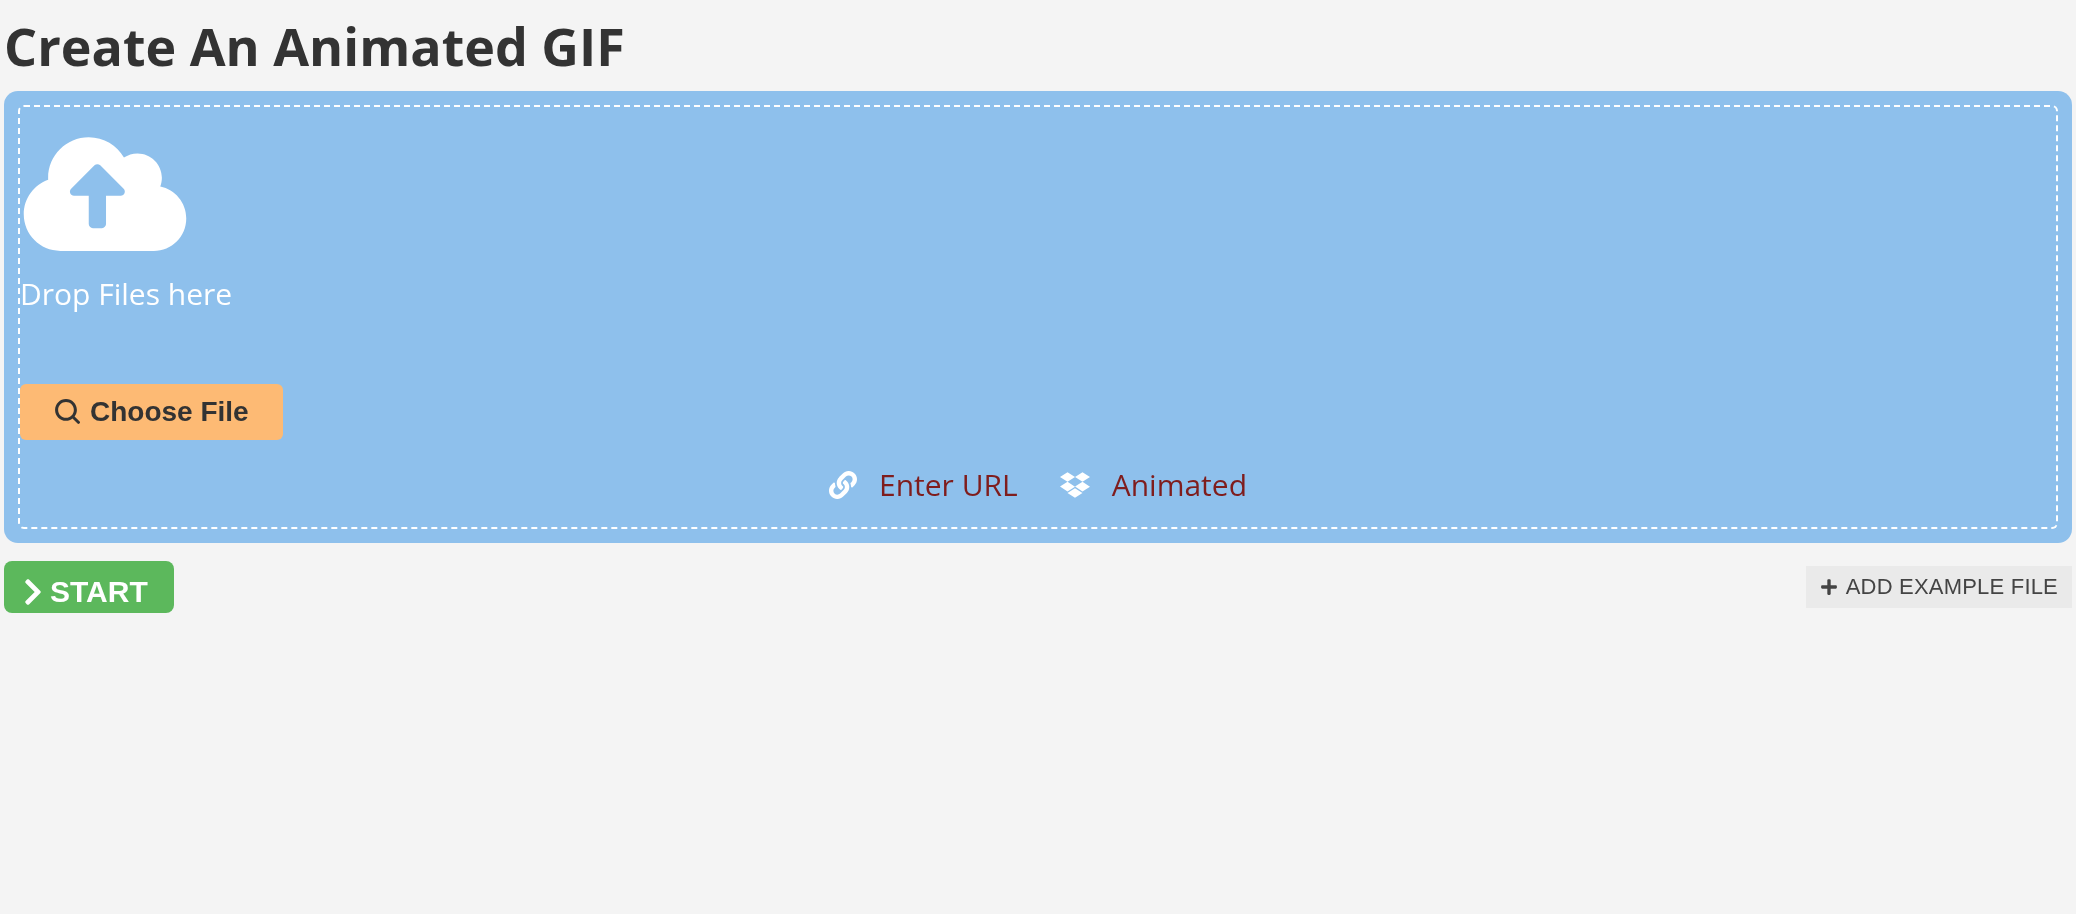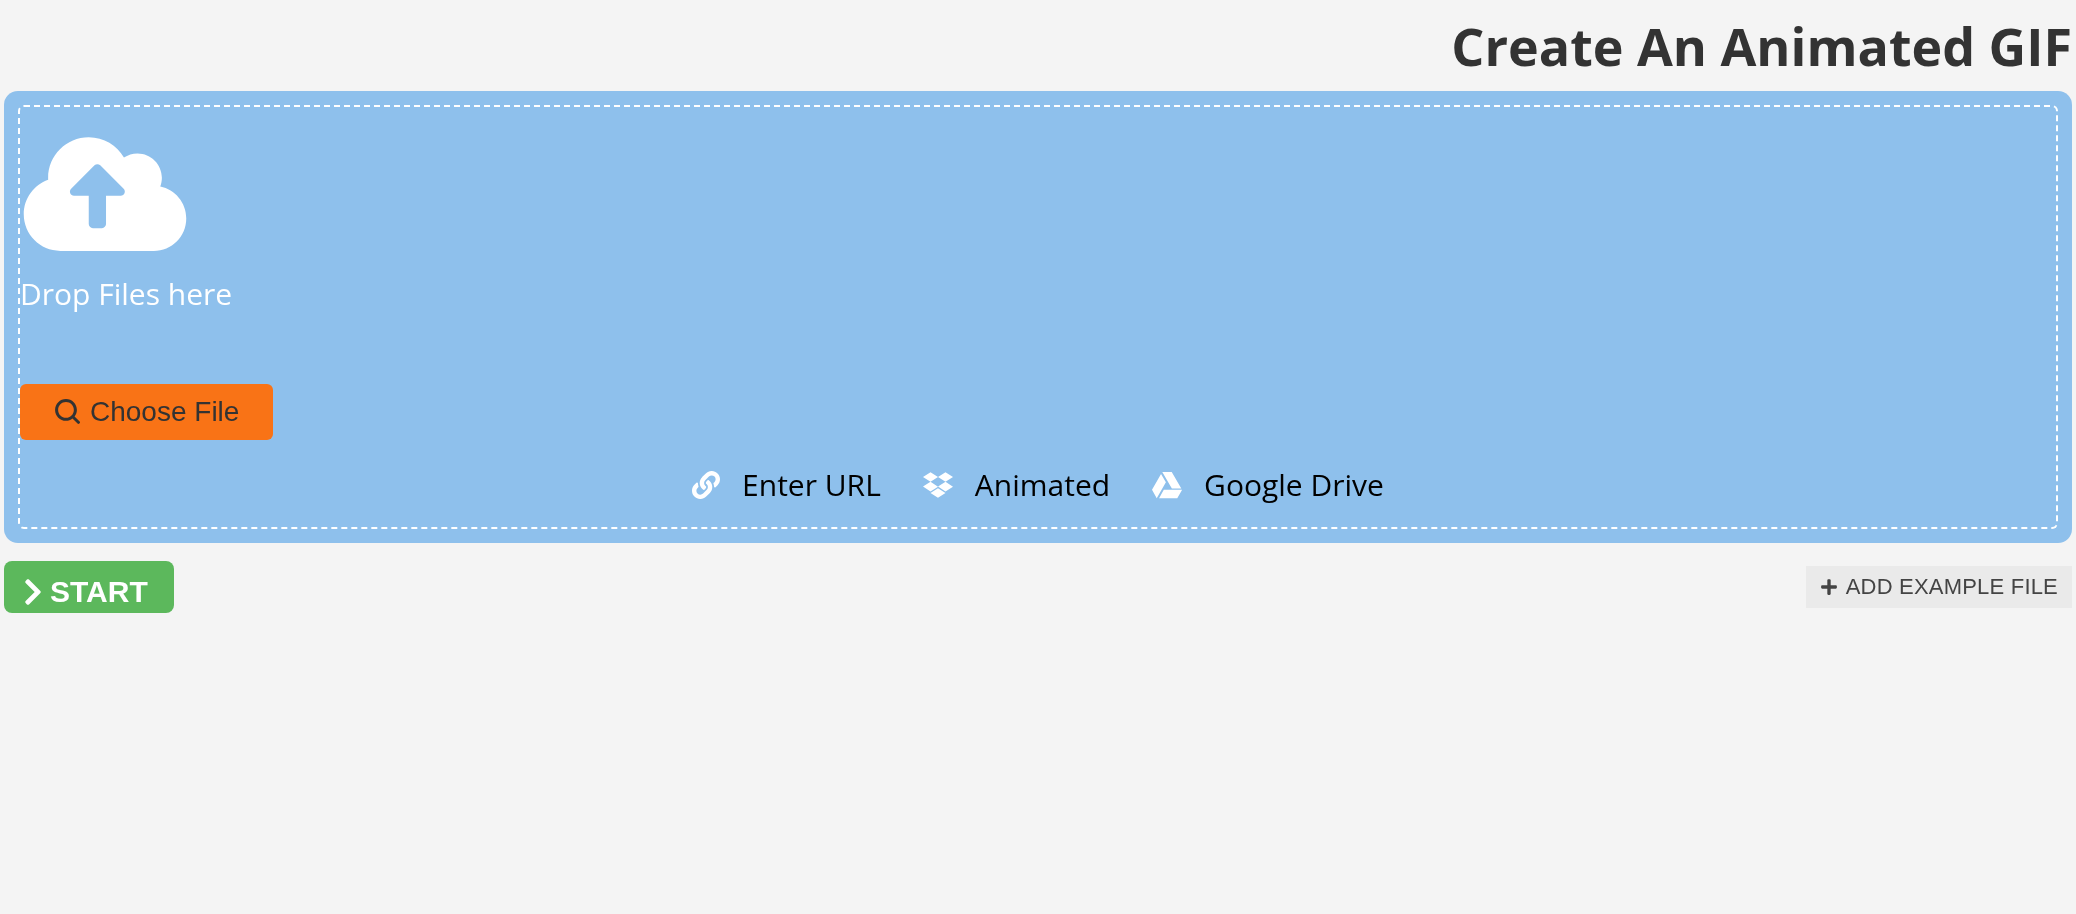--- a/index.html
+++ b/index.html
@@ -12,21 +12,20 @@
   }
   .page {
     padding: 0 4px;
   }
   .title {
     font-size: 52px;
     font-weight: 700;
     color: #333333;
     margin-top: 10px;
     margin-bottom: 10px;
-    text-align: right;
   }
   .subtitle {
     font-size: 30px;
     color: #333333;
     margin-bottom: 48px;
     line-height: 1.35;
   }
   .dropzone {
     width: 2068px;
     height: 452px;
@@ -51,47 +50,47 @@
     height: 130px;
   }
   .drop-text {
     color: #ffffff;
     font-size: 30px;
     margin-top: 14px;
     font-weight: 400;
   }
   .choose-btn {
     margin-top: 70px;
-    background: #f97316;
+    background: #fdba74;
     border: none;
     border-radius: 6px;
     padding: 12px 34px;
     display: flex;
     align-items: center;
     gap: 10px;
     cursor: pointer;
     font-size: 28px;
-    font-weight: 400;
+    font-weight: 700;
     color: #333333;
   }
   .choose-btn svg { flex-shrink: 0; }
   .alt-sources {
     position: absolute;
     bottom: 22px;
     left: 0;
     right: 0;
     display: flex;
     justify-content: center;
     gap: 42px;
   }
   .alt-src {
     display: flex;
     align-items: center;
     gap: 22px;
-    color: #000000;
+    color: #7f1d1d;
     font-size: 30px;
     cursor: pointer;
   }
   .alt-src svg { flex-shrink: 0; }
   .actions {
     width: 2068px;
     display: flex;
     justify-content: space-between;
     align-items: center;
   }
@@ -155,26 +154,20 @@
           <span>Enter URL</span>
         </div>
 
         <div class="alt-src">
           <svg width="30" height="30" viewBox="0 0 528 512">
             <path fill="#ffffff" d="M264.4 116.3l-132 84.3 132 84.3-132 84.3L0 284.1l132.3-84.3L0 116.3 132.3 32l132.1 84.3zM131.6 395.7l132-84.3 132 84.3-132 84.3-132-84.3zm132.8-111.6l132-84.3-132-83.6L395.7 32 528 116.3l-132.3 84.3L528 284.8l-132.3 84.3-131.3-85z"></path>
           </svg>
           <span>Animated</span>
         </div>
 
-        <div class="alt-src">
-          <svg width="30" height="30" viewBox="0 0 512 512">
-            <path fill="#ffffff" d="M339 314.9L175.4 32h161.2l163.6 282.9H339zm-137.5 23.6L120.9 480h310.5L513 338.5H201.5zM154.1 67.4L0 338.5 80.6 480 237 208.8 154.1 67.4z"></path>
-          </svg>
-          <span>Google Drive</span>
-        </div>
 
       </div>
 
     </div>
   </div>
 
   <div class="actions">
     <button class="start-btn">
       <svg width="22" height="30" viewBox="0 0 320 512">
         <path fill="#ffffff" d="M285.5 273L91.1 467.3c-9.4 9.4-24.6 9.4-33.9 0l-22.7-22.7c-9.4-9.4-9.4-24.5 0-33.9L188.5 256 34.5 101.3c-9.3-9.4-9.3-24.5 0-33.9L57.2 44.7c9.4-9.4 24.6-9.4 33.9 0L285.5 239c9.4 9.4 9.4 24.6 0 34z"></path>

